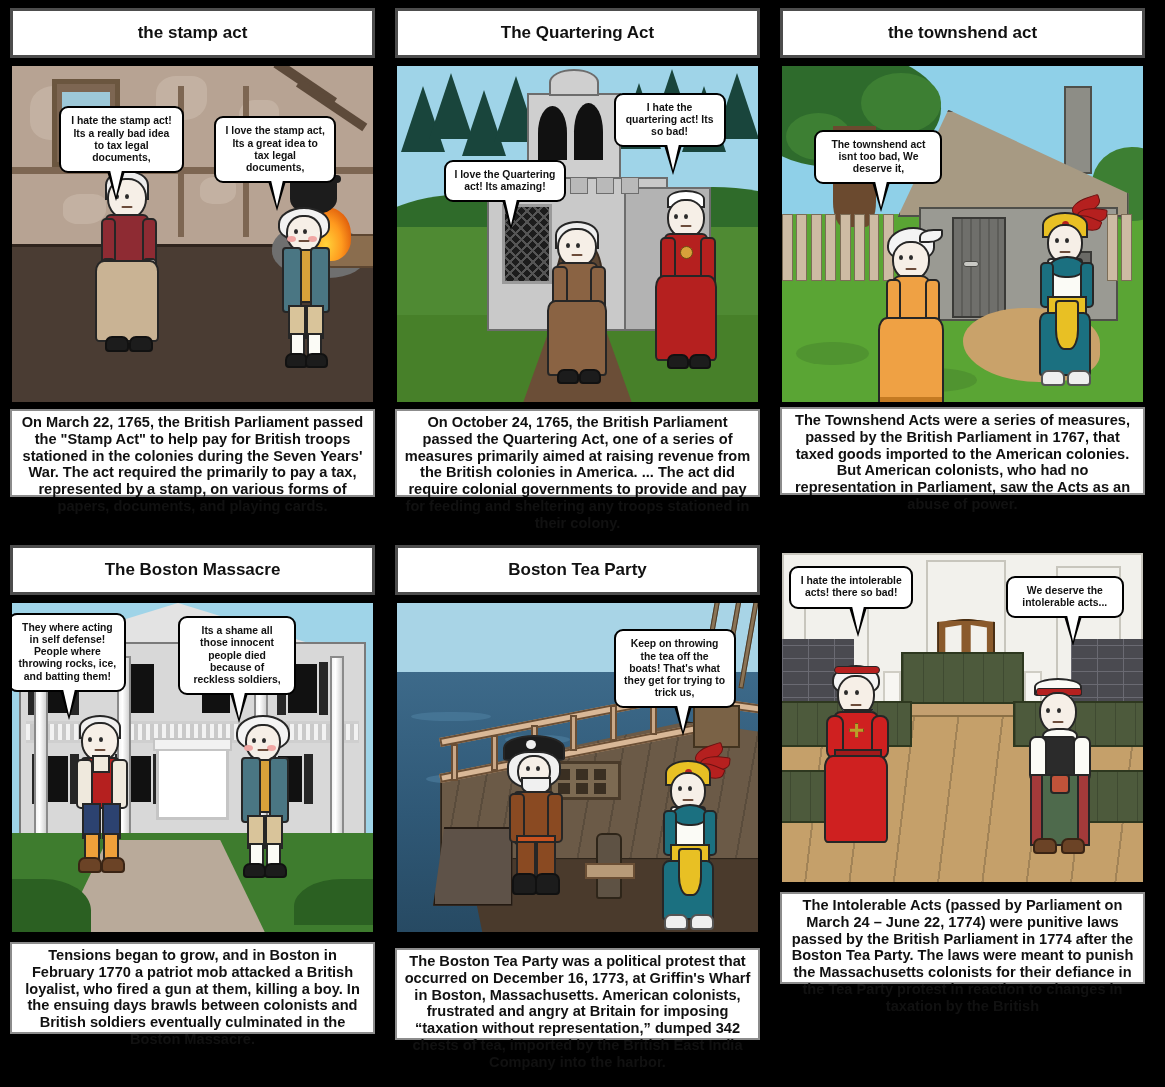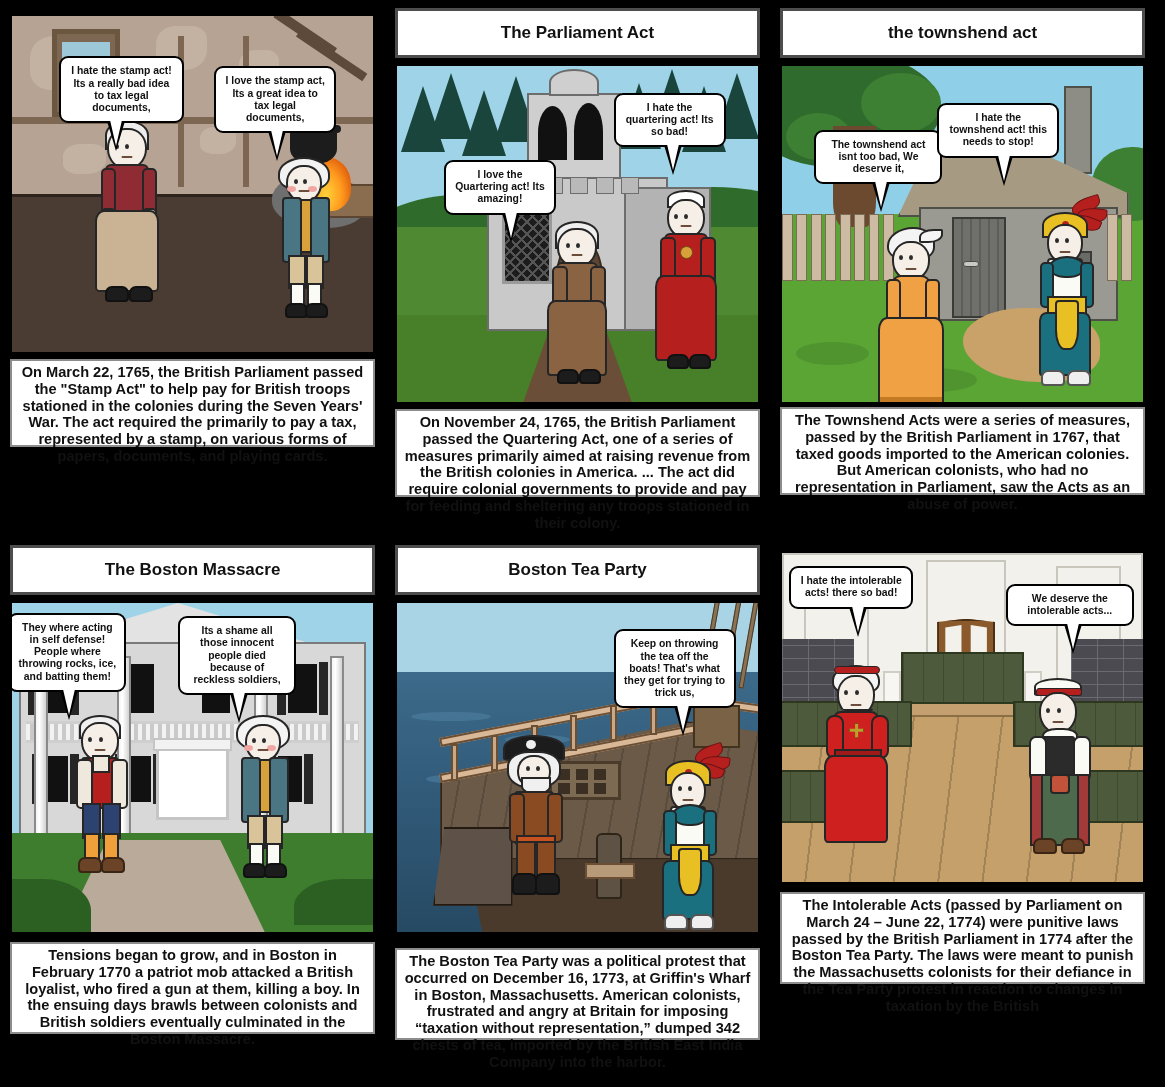--- a/index.html
+++ b/index.html
@@ -175,20 +175,21 @@
   .ch .cheek{position:absolute;width:9px;height:6px;background:#f0a7a4;border-radius:50%;}
   .ch .mouth{position:absolute;left:50%;transform:translateX(-50%);width:11px;height:2px;background:#6b4b3a;border-radius:2px;}
   .ch .feather{position:absolute;background:#b5201f;border:1.5px solid #6b1211;border-radius:60% 10% 60% 10%;}
 </style>
 </head>
 <body>
 
 <div class="board">
 
   <div class="cell r1">
+    <div class="title">the stamp act</div>
     <div class="scene s1">
       <div class="lay wallpatch" style="left:5%;top:6%;width:16%;height:16%;"></div>
       <div class="lay wallpatch" style="left:40%;top:3%;width:14%;height:13%;"></div>
       <div class="lay wallpatch" style="left:63%;top:10%;width:11%;height:11%;"></div>
       <div class="lay wallpatch" style="left:14%;top:38%;width:12%;height:9%;"></div>
       <div class="lay wallpatch" style="left:52%;top:33%;width:10%;height:8%;"></div>
       <div class="lay beam" style="left:0;top:30%;right:0;height:7px;"></div>
       <div class="lay beam" style="left:46%;top:6%;width:6px;height:45%;"></div>
       <div class="lay beam" style="left:64%;top:6%;width:6px;height:45%;"></div>
       <div class="lay win">
@@ -255,21 +256,21 @@
       </div>
     </div>
     <div class="capwrap">
       <div class="caption">
         <span>On March 22, 1765, the British Parliament passed the "Stamp Act" to help pay for British troops stationed in the colonies during the Seven Years' War. The act </span><b>required the primarily to pay a tax</b><span>, represented by a stamp, on various forms of papers, documents, and playing cards.</span>
       </div>
     </div>
   </div>
 
   <div class="cell r1">
-    <div class="title">The Parliament Act</div>
+    <div class="title">The Quartering Act</div>
     <div class="scene s2">
       <div class="lay hillgrn" style="left:-10%;top:38%;width:60%;height:30%;"></div>
       <div class="lay hillgrn" style="left:55%;top:36%;width:65%;height:32%;"></div>
       <div class="lay grass"></div>
       <div class="lay grass2"></div>
       <div class="lay tree" style="left:1%;top:6%;"></div>
       <div class="lay tree" style="left:9%;top:2%;"></div>
       <div class="lay tree" style="left:18%;top:7%;"></div>
       <div class="lay tree" style="left:27%;top:3%;"></div>
       <div class="lay tree" style="left:36%;top:8%;"></div>
@@ -315,36 +316,36 @@
         <div class="mouth" style="top:35px;"></div>
         <div class="body" style="top:43px;width:40px;height:44px;background:#b5201f;border-radius:6px;"></div>
         <div class="arm" style="left:10px;top:47px;width:12px;height:48px;background:#b5201f;"></div>
         <div class="arm" style="left:50px;top:47px;width:12px;height:48px;background:#b5201f;"></div>
         <div class="skirt" style="top:85px;width:58px;height:82px;background:#b5201f;"></div>
         <div class="lay" style="left:30px;top:56px;width:11px;height:11px;background:#d8a13a;border:1.5px solid #6b4f12;border-radius:50%;"></div>
         <div class="shoe" style="left:17px;top:164px;width:18px;height:11px;"></div>
         <div class="shoe" style="left:39px;top:164px;width:18px;height:11px;"></div>
       </div>
 
-      <div class="bub" style="left:13%;top:28%;width:112px;text-align:center;">
+      <div class="bub" style="left:13%;top:28%;width:122px;text-align:center;">
         <span>I love the Quartering act! Its amazing!</span>
         <span class="tail" style="left:56px;bottom:-30px;">
             <i></i>
           </span>
       </div>
       <div class="bub" style="left:60%;top:8%;width:112px;">
         <span>I hate the quartering act! Its so bad!</span>
         <span class="tail" style="left:48px;bottom:-30px;">
             <i></i>
           </span>
       </div>
     </div>
     <div class="capwrap">
       <div class="caption">
-        <span>On November 24, 1765, the British Parliament passed the Quartering Act, one of a series of measures primarily aimed at </span><b>raising revenue from the British colonies in America</b><span>. ... The act did require colonial governments to provide and pay for feeding and sheltering any troops stationed in their colony.</span>
+        <span>On October 24, 1765, the British Parliament passed the Quartering Act, one of a series of measures primarily aimed at </span><b>raising revenue from the British colonies in America</b><span>. ... The act did require colonial governments to provide and pay for feeding and sheltering any troops stationed in their colony.</span>
       </div>
     </div>
   </div>
 
   <div class="cell r1">
     <div class="title">the townshend act</div>
     <div class="scene s3">
       <div class="lay grass"></div>
       <div class="lay canopy" style="left:-8%;top:-4%;width:52%;height:34%;"></div>
       <div class="lay canopy2" style="left:22%;top:2%;width:22%;height:18%;"></div>
@@ -401,26 +402,20 @@
         <div class="arm" style="left:53px;top:62px;width:10px;height:42px;background:#1b7080;"></div>
         <div class="lay" style="left:20px;top:96px;width:36px;height:20px;background:#e8c024;border:2px solid #262626;"></div>
         <div class="skirt" style="top:112px;width:48px;height:60px;background:#1b7080;"></div>
         <div class="lay" style="left:28px;top:100px;width:20px;height:46px;background:#e8c024;border:2px solid #262626;border-radius:4px 4px 40% 40%;"></div>
         <div class="shoe" style="left:14px;top:170px;width:20px;height:12px;background:#efefef;border-color:#555;"></div>
         <div class="shoe" style="left:40px;top:170px;width:20px;height:12px;background:#efefef;border-color:#555;"></div>
       </div>
 
       <div class="bub" style="left:9%;top:19%;width:128px;">
         <span>The townshend act isnt too bad, We deserve it,</span>
-        <span class="tail" style="left:56px;bottom:-30px;">
-            <i></i>
-          </span>
-      </div>
-      <div class="bub" style="left:43%;top:11%;width:122px;">
-        <span>I  hate the townshend act! this needs to stop!</span>
         <span class="tail" style="left:56px;bottom:-30px;">
             <i></i>
           </span>
       </div>
     </div>
     <div class="capwrap">
       <div class="caption" style="top:3px;">
         <span>The Townshend Acts were </span><b>a series of measures</b><span>, passed by the British Parliament in 1767, that taxed goods imported to the American colonies. But American colonists, who had no representation in Parliament, saw the Acts as an abuse of power.</span>
       </div>
     </div>
@@ -661,21 +656,21 @@
         <div class="shoe" style="left:13px;top:160px;width:20px;height:12px;background:#6b4326;border-color:#3a2414;"></div>
         <div class="shoe" style="left:41px;top:160px;width:20px;height:12px;background:#6b4326;border-color:#3a2414;"></div>
       </div>
 
       <div class="bub" style="left:2%;top:4%;width:124px;">
         <span>I hate the intolerable acts! there so bad!</span>
         <span class="tail" style="left:58px;bottom:-30px;">
             <i></i>
           </span>
       </div>
-      <div class="bub" style="left:62%;top:7%;width:128px;margin-top:8px;">
+      <div class="bub" style="left:62%;top:7%;width:118px;">
         <span>We deserve the intolerable acts...</span>
         <span class="tail" style="left:56px;bottom:-30px;">
             <i></i>
           </span>
       </div>
     </div>
     <div class="capwrap">
       <div class="caption" style="top:8px;height:92px;">
         <span>The Intolerable Acts (passed by Parliament on March 24 – June 22, 1774) were punitive laws passed by the British Parliament in 1774 after the Boston Tea Party. The laws were meant to punish the Massachusetts colonists for their defiance in the Tea Party protest in reaction to changes in taxation by the British</span>
       </div>

